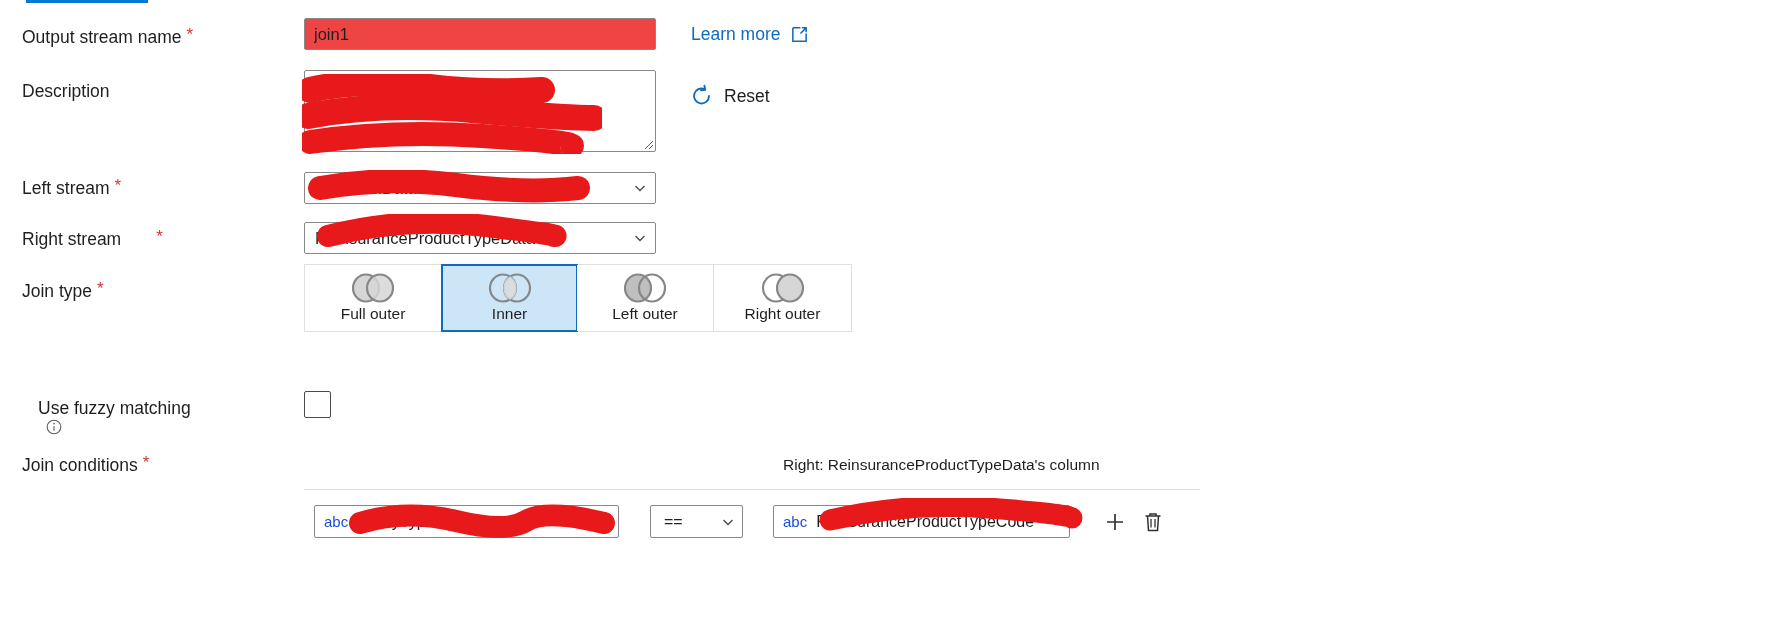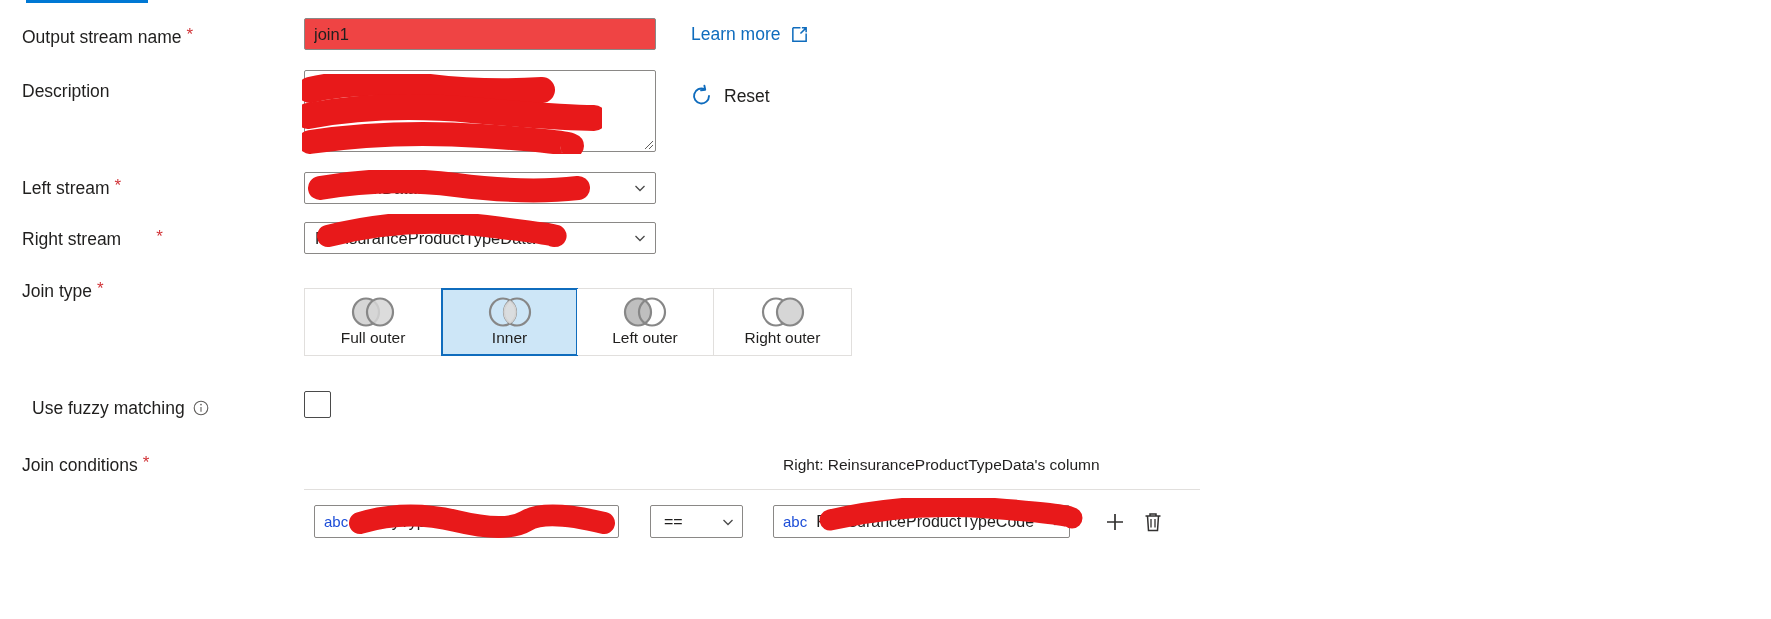--- a/index.html
+++ b/index.html
@@ -22,21 +22,20 @@
     width: 122px;
     height: 3px;
     background: #0078d4;
   }
 
   .panel {
     position: absolute;
     left: 0; top: 0;
     width: 1771px;
     height: 619px;
-    border-radius: 15px;
   }
 
   .row {
     position: absolute;
     display: flex;
     align-items: flex-start;
   }
 
   .field-label {
     font-size: 17.5px;
@@ -308,21 +307,21 @@
   </div>
   <svg class="redact" style="left:306px; top:214px;" width="270" height="34" viewBox="0 0 270 34">
     <path d="M22 22 Q100 2 180 12 T248 22" stroke="#e8191a" stroke-width="22" stroke-linecap="round" fill="none"></path>
   </svg>
 
   <div class="row" style="left:22px; top:280px;">
     <span class="field-label">Join type</span>
       <span class="req">*</span>
   </div>
 
-  <div class="jointypes" style="left:304px; top:288px;">
+  <div class="jointypes" style="left:304px; top:264px;">
 
     <div class="jt">
       <span class="icon">
         <svg width="58" height="30" viewBox="0 0 58 30">
           <ellipse cx="22" cy="15" rx="13" ry="13.5" fill="#d6d6d6" stroke="#878787" stroke-width="2.2"></ellipse>
           <ellipse cx="36" cy="15" rx="13" ry="13.5" fill="#d6d6d6" fill-opacity="0.85" stroke="#878787" stroke-width="2.2"></ellipse>
         </svg>
       </span>
       <span class="lbl">Full outer</span>
     </div>
@@ -354,21 +353,21 @@
           <ellipse cx="22" cy="15" rx="13" ry="13.5" fill="none" stroke="#878787" stroke-width="2.2"></ellipse>
           <ellipse cx="36" cy="15" rx="13" ry="13.5" fill="#d6d6d6" stroke="#878787" stroke-width="2.2"></ellipse>
         </svg>
       </span>
       <span class="lbl">Right outer</span>
     </div>
 
 
   </div>
 
-  <div class="row" style="left:32px; top:397px; align-items:center;">
+  <div class="row" style="left:38px; top:397px; align-items:flex-start;flex-direction:column;">
     <span class="field-label">Use fuzzy matching</span>
     <svg class="info-icon" viewBox="0 0 16 16">
       <circle cx="8" cy="8" r="6.8" fill="none" stroke="#605e5c" stroke-width="1.1"></circle>
       <circle cx="8" cy="4.6" r="0.85" fill="#605e5c"></circle>
       <path d="M8 7 V11.8" stroke="#605e5c" stroke-width="1.1"></path>
     </svg>
   </div>
   <div class="checkbox" style="position:absolute; left:304px; top:391px;"></div>
 
   <div class="row" style="left:22px; top:454px;">

